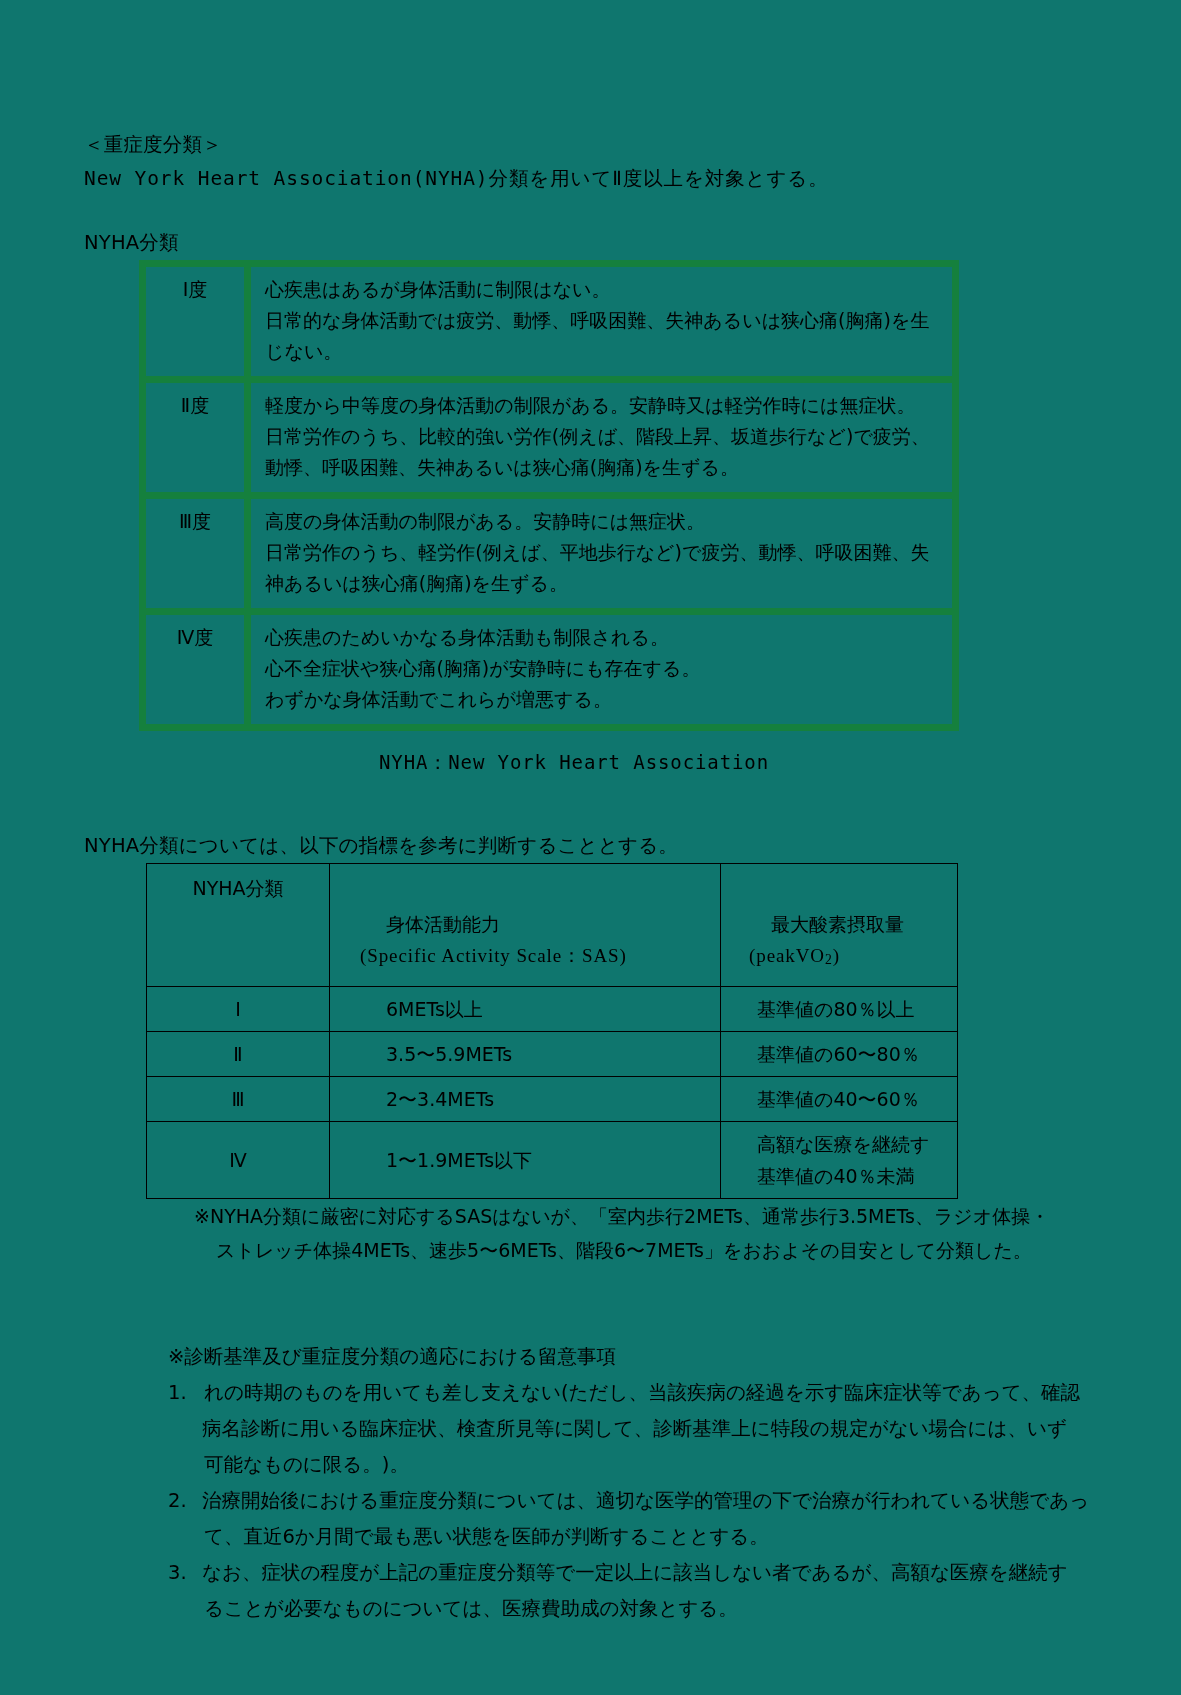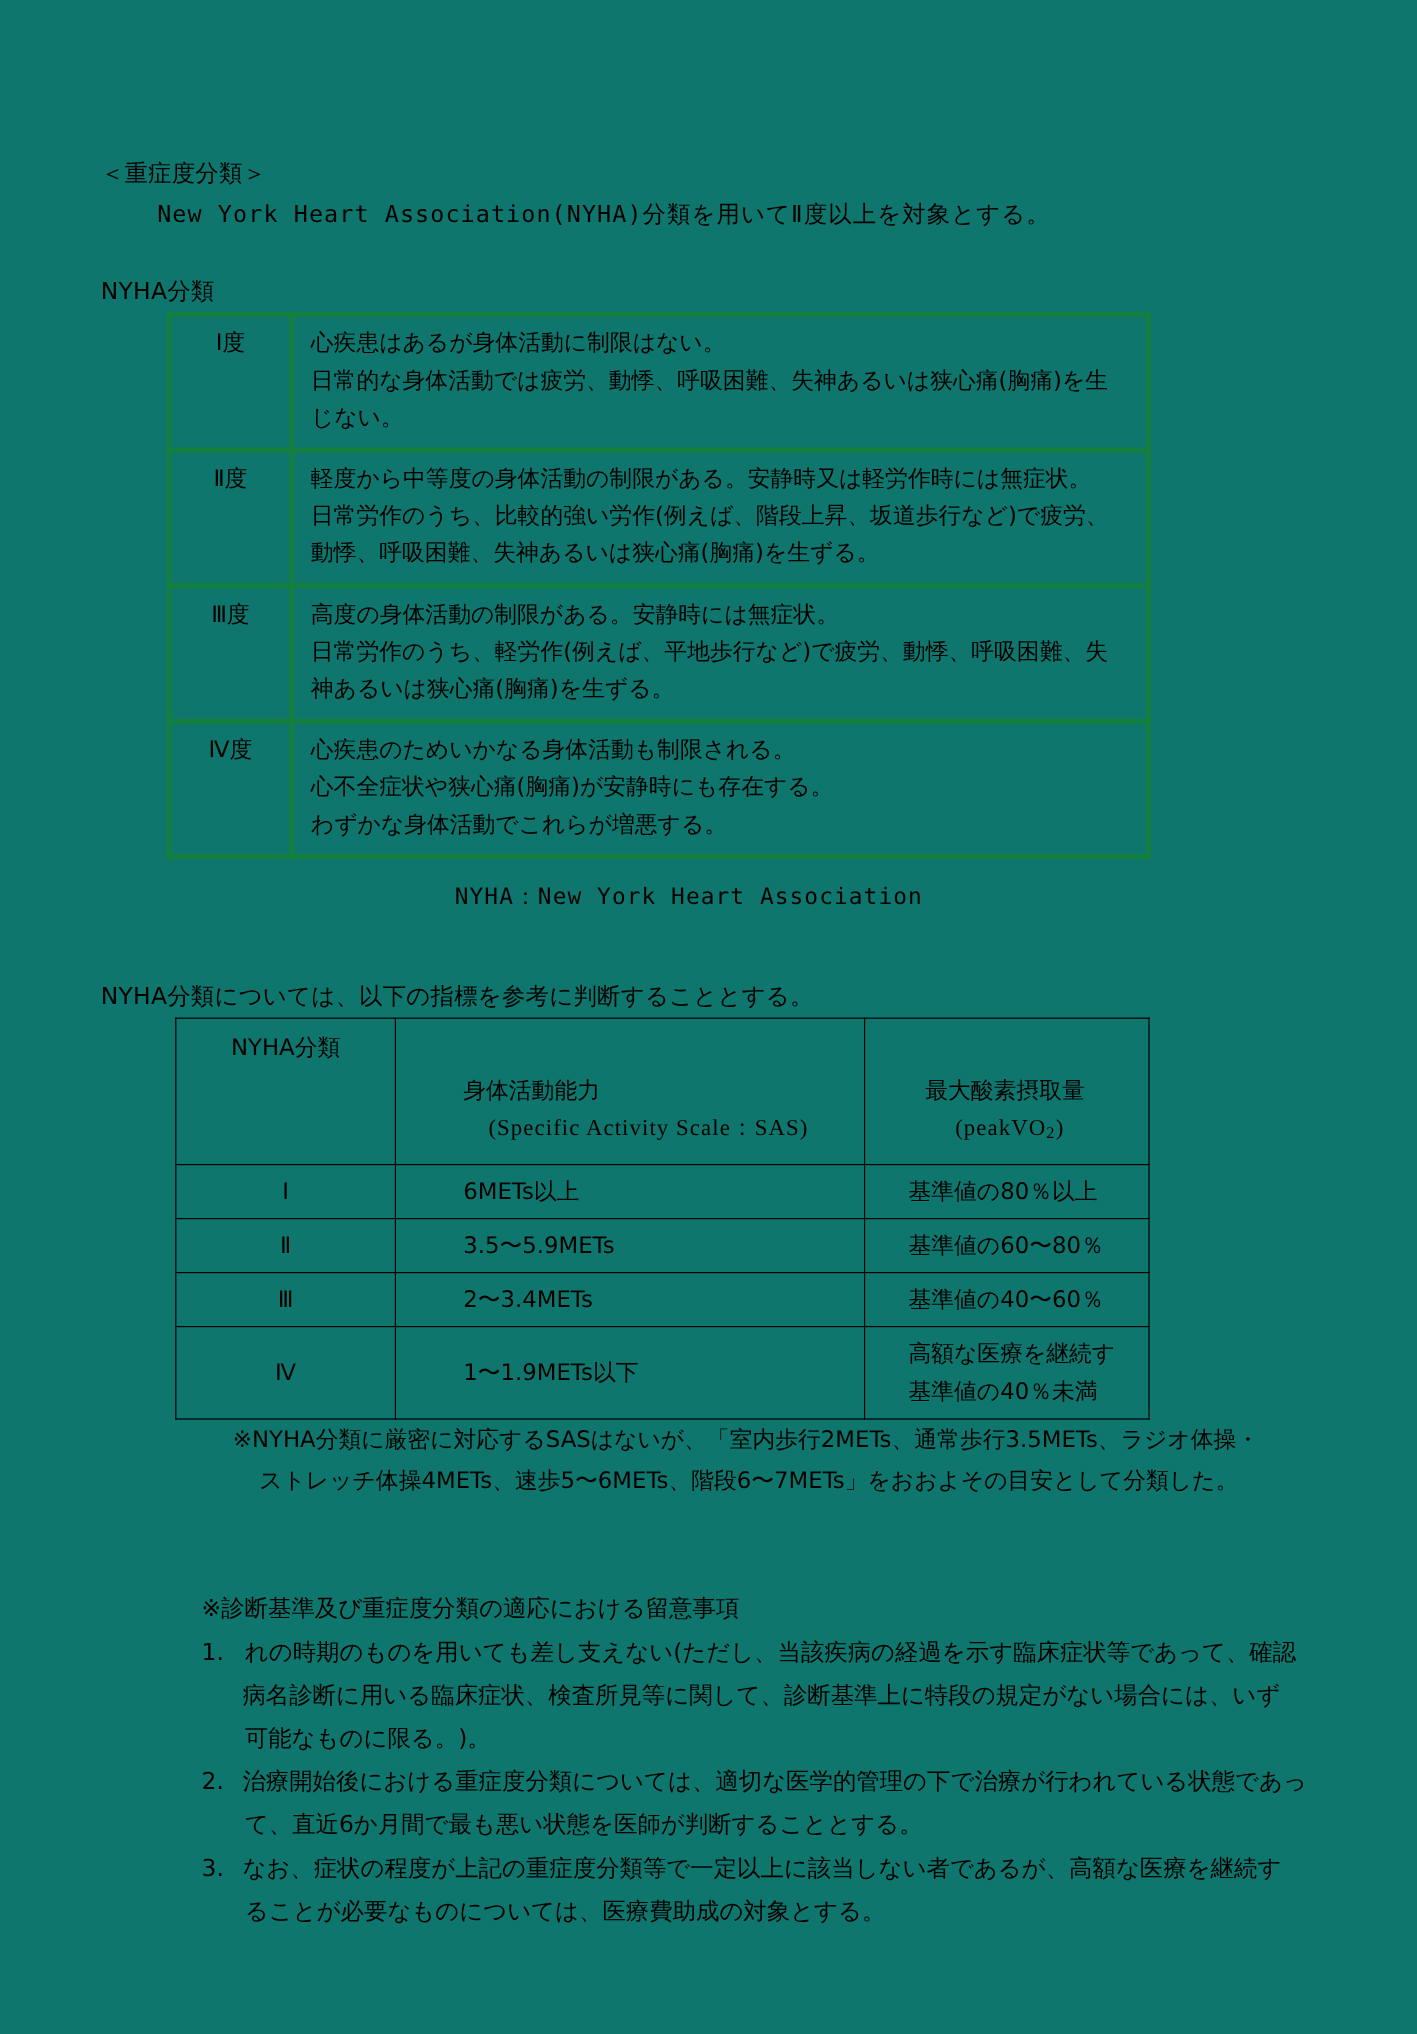--- a/index.html
+++ b/index.html
@@ -29,39 +29,38 @@
   
   .line {
     font-size: 19.5px;
     line-height: 34px;
     letter-spacing: 0.2px;
     white-space: nowrap;
   }
   .mono-ish {
     font-family: "DejaVu Sans Mono", "Liberation Mono", monospace;
     letter-spacing: 0.9px;
-    margin-left: 47px;
   }
   .spacer-sm { height: 16px; }
   .spacer-md { height: 30px; }
   .spacer-lg { height: 52px; }
   .spacer-xl { height: 72px; }
 
   
   table {
     border-collapse: collapse;
     table-layout: fixed;
   }
   .nyha-table {
     width: 820px;
     margin-left: 55px;
     border: 1px solid #000;
   }
   .nyha-table td {
-    border: 4px solid #15803d;
+    border: 7px solid #15803d;
     vertical-align: top;
     padding: 7px 0 9px 0;
   }
   .nyha-table td.grade {
     width: 98px;
     text-align: center;
     font-size: 19px;
     line-height: 31px;
     padding-left: 0;
   }

